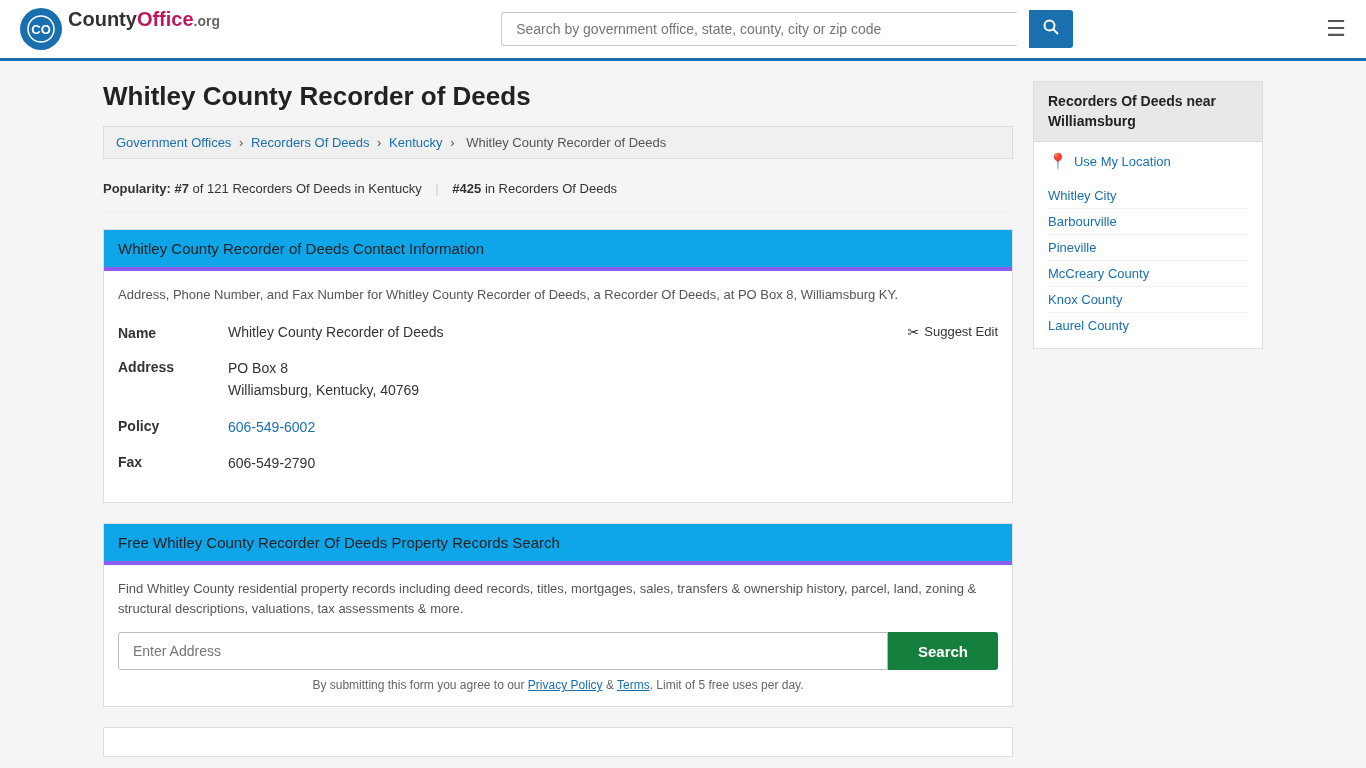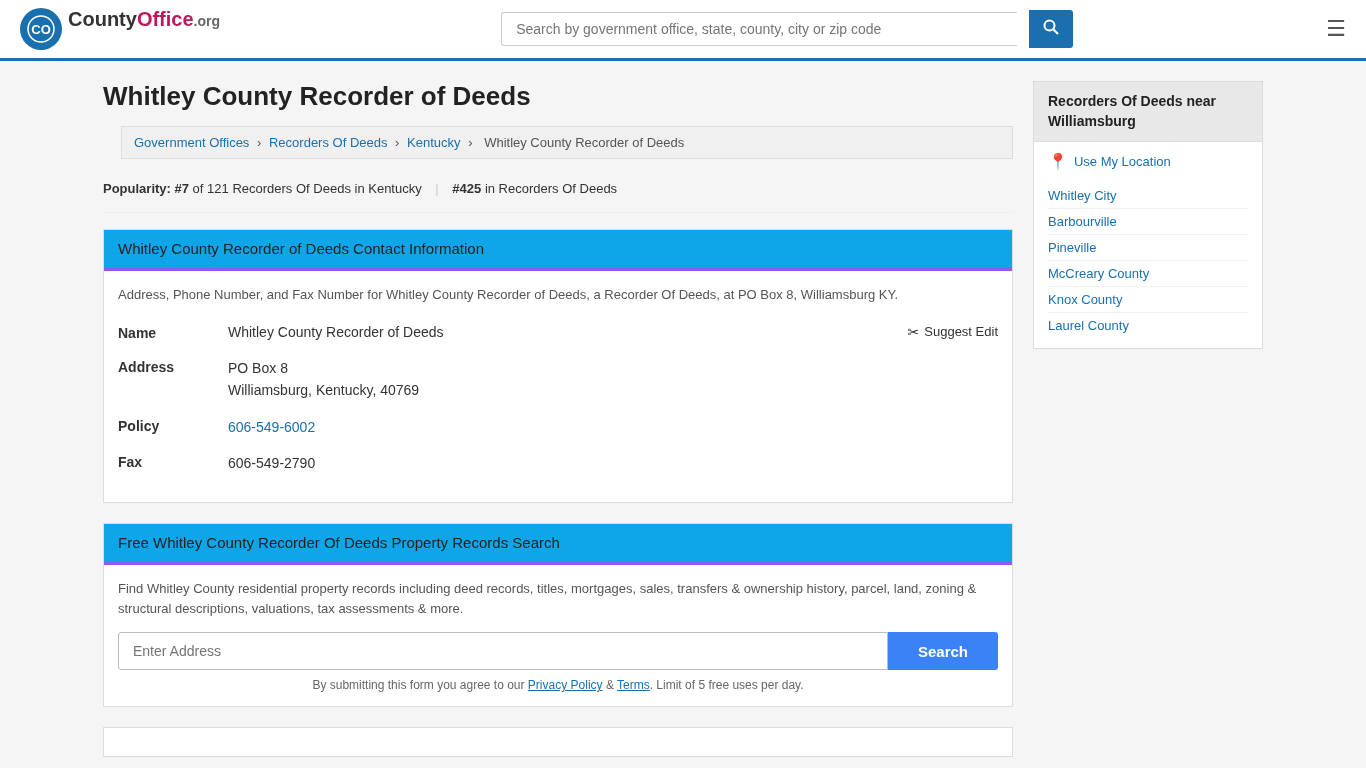--- a/index.html
+++ b/index.html
@@ -39,21 +39,21 @@
     }
     .content { flex: 1; }
     .sidebar { width: 230px; flex-shrink: 0; }
 
     
     .page-title { font-size: 26px; font-weight: bold; color: #222; margin-bottom: 14px; }
 
     
     .breadcrumb {
       background: #f0f0f0; padding: 8px 12px; font-size: 13px;
-      color: #555; margin-bottom: 12px; border: 1px solid #ddd; margin-left: 18px;
+      color: #555; margin-bottom: 12px; border: 1px solid #ddd;
     }
     .breadcrumb a { color: #1a6faf; text-decoration: none; }
     .breadcrumb span { margin: 0 4px; }
 
     
     .popularity { padding: 10px 0 16px 0; font-size: 13px; border-bottom: 1px solid #eee; margin-bottom: 16px; }
     .popularity strong { font-weight: bold; }
     .pop-divider { margin: 0 10px; color: #ccc; }
 
     
@@ -75,21 +75,21 @@
     .name-row { display: flex; align-items: center; width: 100%; }
 
     
     .prop-desc { font-size: 13px; color: #555; margin-bottom: 14px; line-height: 1.5; }
     .search-form { display: flex; gap: 0; margin-bottom: 8px; }
     .search-form input {
       flex: 1; padding: 10px 14px; border: 1px solid #bbb; font-size: 14px;
       outline: none; border-radius: 3px 0 0 3px; color: #999;
     }
     .search-form button {
-      background: #3b82f6; color: #fff; border: none; padding: 10px 30px;
+      background: #15803d; color: #fff; border: none; padding: 10px 30px;
       font-size: 15px; font-weight: bold; cursor: pointer;
       border-radius: 0 3px 3px 0;
     }
     .form-note { font-size: 12px; color: #666; text-align: center; }
     .form-note a { color: #1a6faf; }
 
     
     .sidebar-box { background: #fff; border: 1px solid #ddd; }
     .sidebar-title {
       background: #e8e8e8; padding: 10px 14px; font-size: 14px;

